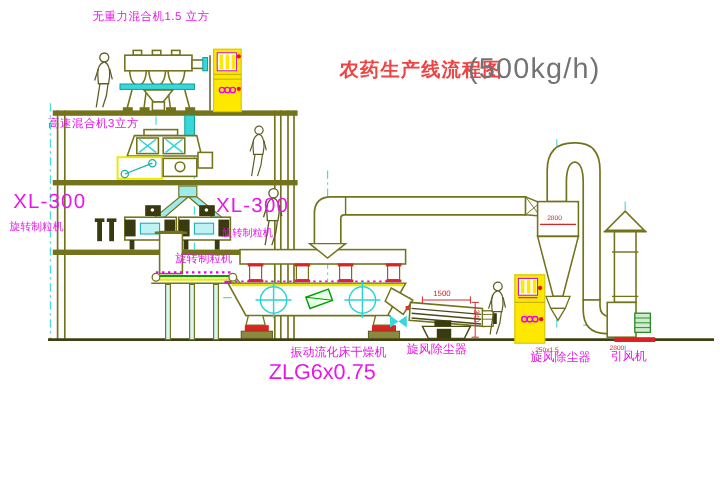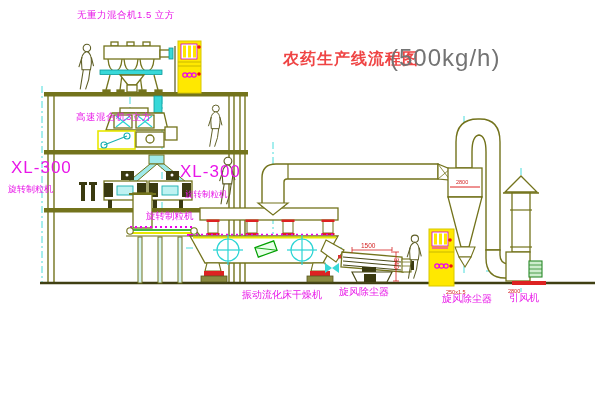--- a/index.html
+++ b/index.html
@@ -298,31 +298,32 @@
   <use href="#person" x="203" y="104" width="24" height="46"></use>
   <use href="#person" x="214" y="156" width="26" height="52"></use>
   <use href="#person" x="402" y="232" width="24" height="52"></use>
 </svg>
 
   <div class="lbl lbl-sm" style="left:77px;top:10px;">无重力混合机1.5 立方</div>
 
   <div class="lbl lbl-title-zh" style="left:283px;top:51px;">农药生产线流程图</div>
   <div class="lbl lbl-title-cap" style="left:390px;top:46px;">(500kg/h)</div>
 
-  <div class="lbl lbl-sm" style="left:40px;top:112px;margin-left:36px;">高速混合机3立方</div>
+  <div class="lbl lbl-sm" style="left:40px;top:99px;">高速混合机3立方</div>
 
   <div class="lbl lbl-model" style="left:11px;top:159px;">XL-300</div>
   <div class="lbl" style="left:8px;top:185px;font-size:9px;">旋转制粒机</div>
 
   <div class="lbl lbl-model" style="left:180px;top:163px;">XL-300</div>
   <div class="lbl" style="left:185px;top:190px;font-size:8.5px;">旋转制粒机</div>
 
   <div class="lbl" style="left:146px;top:211px;font-size:9.5px;">旋转制粒机</div>
 
   <div class="lbl" style="left:223px;top:290px;font-size:10px;margin-left:19px;">振动流化床干燥机</div>
+  <div class="lbl" style="left:224px;top:301px;font-size:18px;">ZLG6x0.75</div>
 
   <div class="lbl" style="left:339px;top:287px;font-size:10px;">旋风除尘器</div>
 
   <div class="lbl" style="left:442px;top:294px;font-size:10px;">旋风除尘器</div>
   <div class="lbl" style="left:509px;top:293px;font-size:10px;">引风机</div>
 
   <div class="dim" style="left:361px;top:243px;">1500</div>
   <div class="dim rot90" style="left:399px;top:258px;">340</div>
   <div class="dim dim-tiny" style="left:456px;top:180px;">2800</div>
   <div class="dim dim-tiny" style="left:446px;top:290px;">250x1.5</div>

